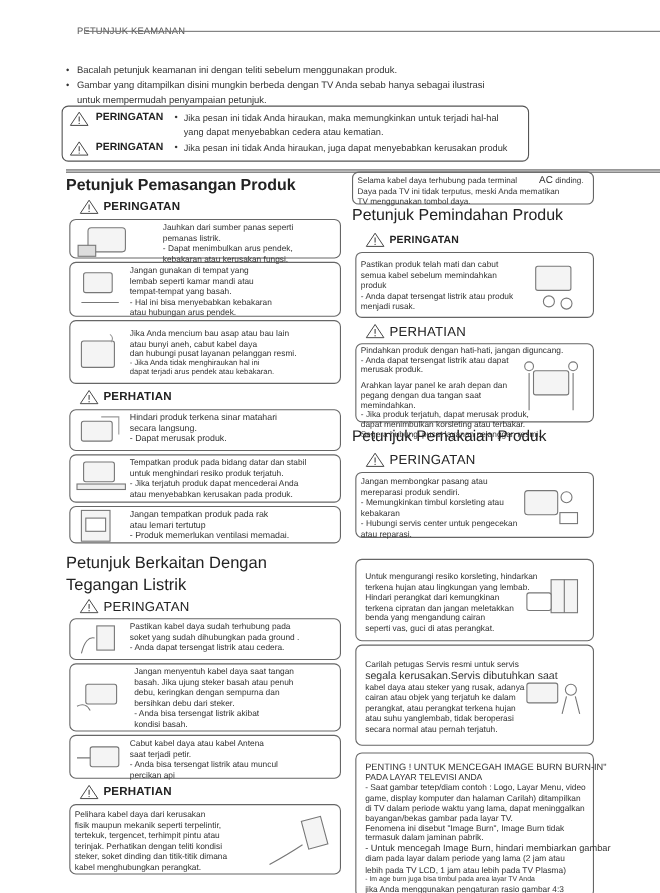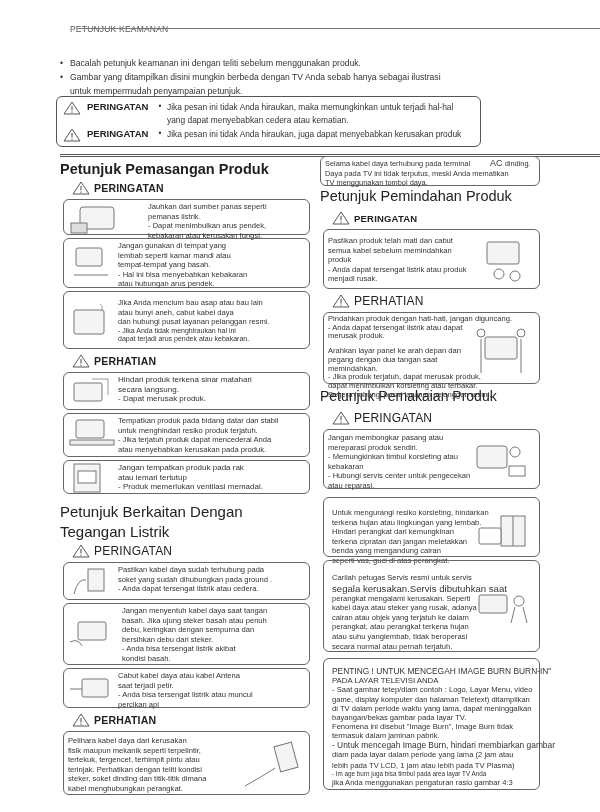--- a/index.html
+++ b/index.html
@@ -362,21 +362,21 @@
         </svg>
       </span>
     <div class="line">Jangan membongkar pasang atau</div>
     <div class="line">mereparasi produk sendiri.</div>
     <div class="line">- Memungkinkan timbul korsleting atau</div>
     <div class="line">   kebakaran</div>
     <div class="line">- Hubungi servis center untuk pengecekan</div>
     <div class="line">  atau reparasi.</div>
   </div>
 
-  <div class="card" style="height:60px;margin-right:60px;margin-top:8px;padding:10px 4px 2px 8px">
+  <div class="card" style="height:75px;margin-right:60px;margin-top:19px;padding:10px 4px 2px 8px">
     <span class="illu" style="right:10px;top:16px">
         <svg width="52" height="40">
           <rect x="24" y="2" width="24" height="30" fill="#f4f4f4" stroke="#777"></rect>
           <line x1="36" y1="2" x2="36" y2="32" stroke="#777"></line>
           <rect x="2" y="14" width="22" height="16" rx="2" fill="#fff" stroke="#777"></rect>
         </svg>
       </span>
     <div class="line">Untuk mengurangi resiko korsleting, hindarkan</div>
     <div class="line">terkena hujan atau lingkungan yang lembab.</div>
     <div class="line">Hindari perangkat dari kemungkinan</div>
@@ -388,33 +388,32 @@
   <div class="card" style="height:92px;margin-right:60px;margin-top:2px;padding:12px 4px 2px 8px">
     <span class="illu" style="right:8px;top:30px">
         <svg width="56" height="36">
           <rect x="4" y="4" width="28" height="18" rx="2" fill="#f4f4f4" stroke="#777"></rect>
           <circle cx="44" cy="10" r="5" fill="none" stroke="#777"></circle>
           <path d="M40 16 L36 32 M48 16 L52 32" stroke="#777"></path>
         </svg>
       </span>
     <div class="line">Carilah petugas Servis resmi untuk servis</div>
     <div class="line big">segala kerusakan.Servis dibutuhkan saat</div>
-    <div class="line">perangkat mengalami kerusakan. Seperti</div>
     <div class="line">kabel daya atau steker yang rusak, adanya</div>
     <div class="line">cairan atau objek yang terjatuh ke dalam</div>
     <div class="line">perangkat, atau perangkat terkena hujan</div>
     <div class="line">atau suhu yanglembab, tidak beroperasi</div>
     <div class="line">secara normal atau pernah terjatuh.</div>
   </div>
 
   <div class="card" style="height:132px;margin-right:60px;margin-top:6px;padding:8px 6px 2px 8px;line-height:9.2px">
     <div class="line bold">PENTING ! UNTUK MENCEGAH IMAGE BURN BURN-IN"</div>
     <div class="line bold" style="font-size:7.8px">PADA LAYAR TELEVISI ANDA</div>
     <div class="line">- Saat gambar tetep/diam contoh : Logo, Layar Menu, video</div>
-    <div class="line">  game, display komputer dan halaman Teletext) ditampilkan</div>
+    <div class="line">  game, display komputer dan halaman Carilah) ditampilkan</div>
     <div class="line">  di TV dalam periode waktu yang lama, dapat meninggalkan</div>
     <div class="line">  bayangan/bekas gambar pada layar TV.</div>
     <div class="line">  Fenomena ini disebut "Image Burn", Image Burn tidak</div>
     <div class="line">  termasuk dalam jaminan pabrik.</div>
     <div class="line" style="font-size:8.4px">- Untuk mencegah Image Burn, hindari membiarkan gambar</div>
     <div class="line">  diam pada layar dalam periode yang lama (2 jam atau</div>
     <div class="line" style="margin-top:2px">  lebih pada TV LCD, 1 jam atau lebih pada TV Plasma)</div>
     <div class="line tiny">- Im age burn juga bisa timbul pada area layar TV Anda</div>
     <div class="line">  jika Anda menggunakan pengaturan rasio gambar 4:3</div>
 

